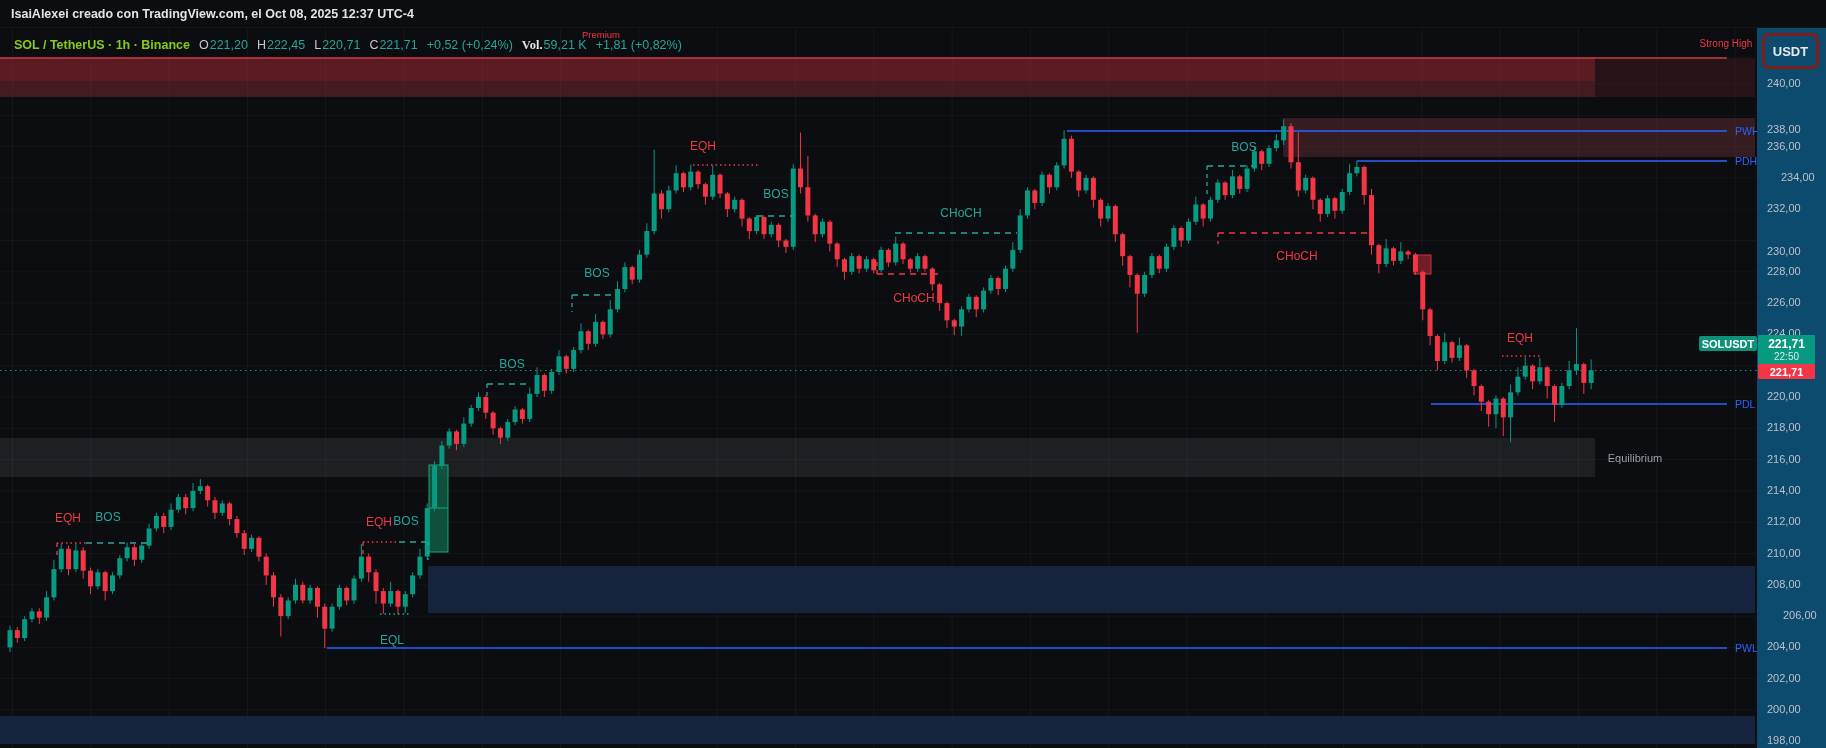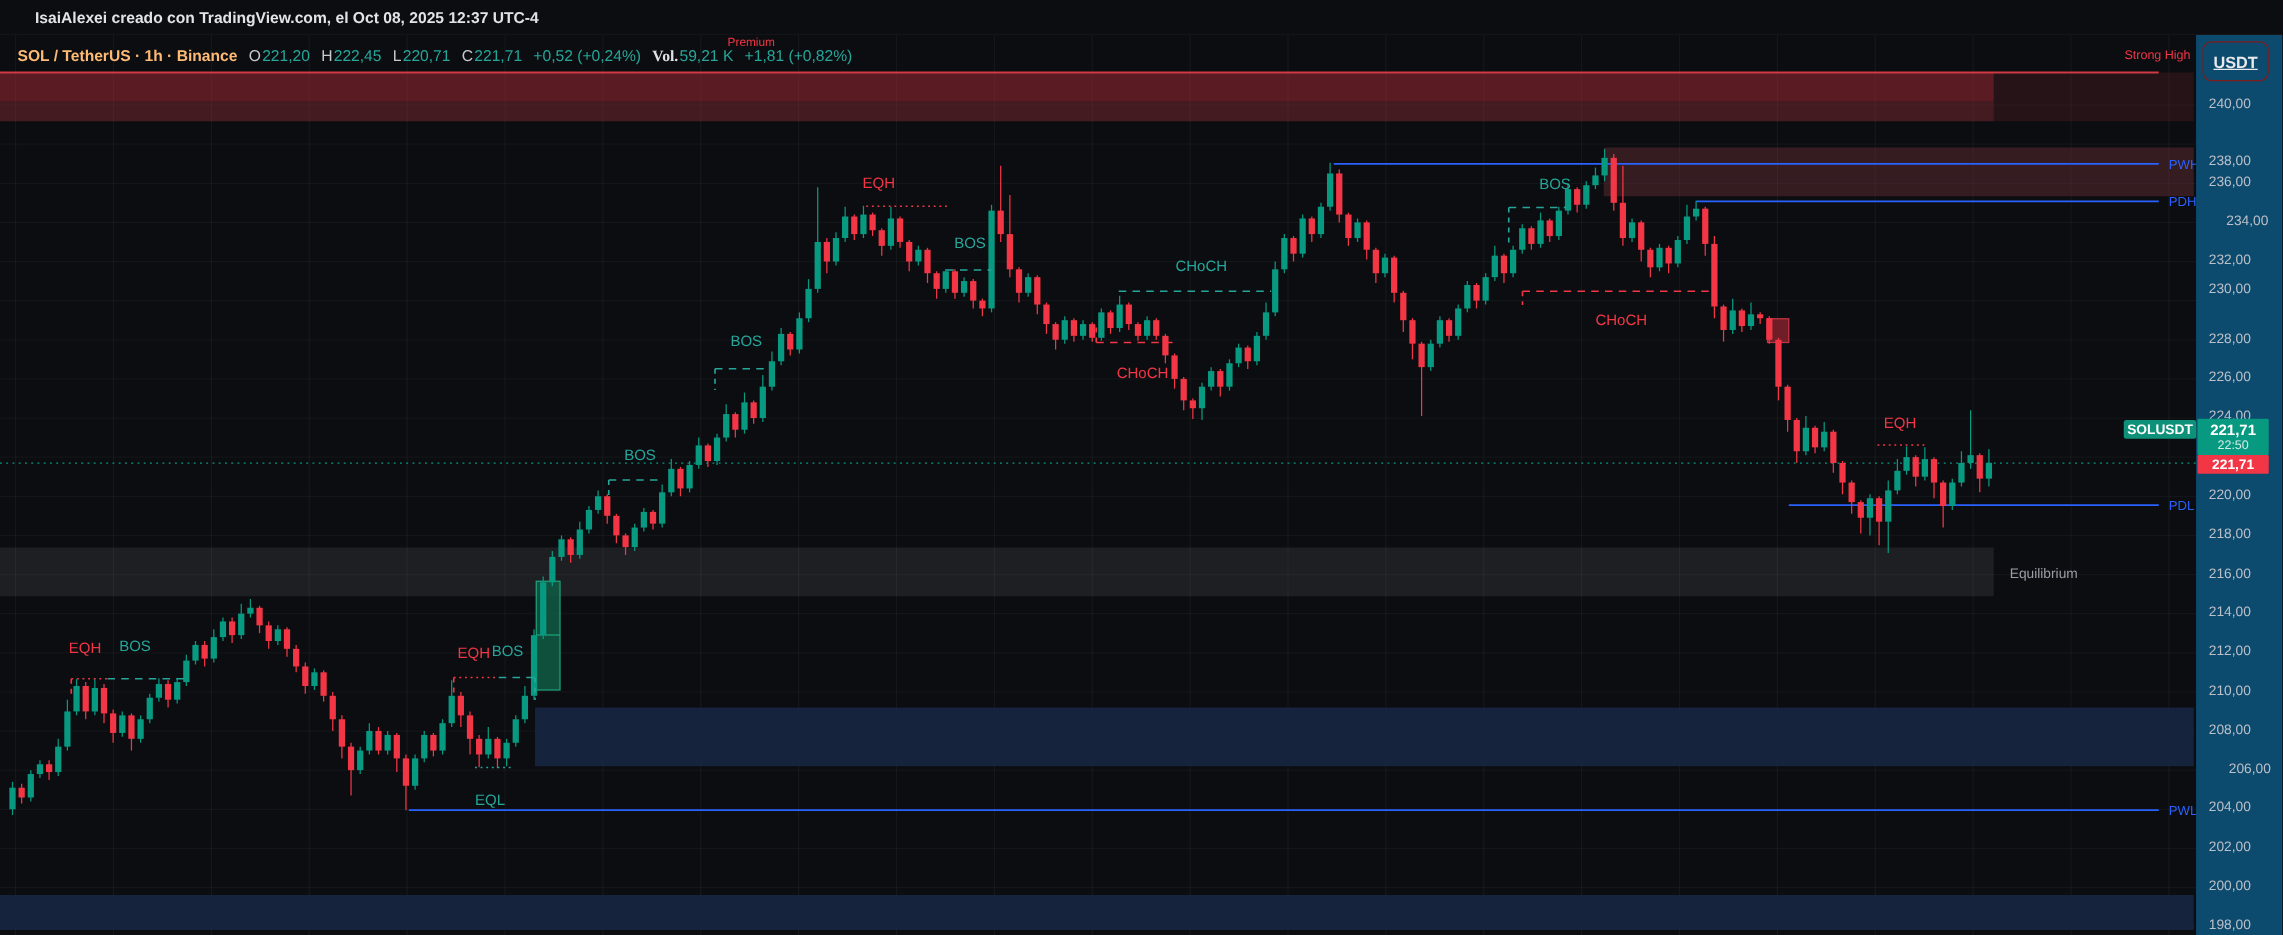--- a/index.html
+++ b/index.html
@@ -1,35 +1,35 @@
 <!DOCTYPE html>
 <html><head>
 <meta charset="utf-8">
 <style>
   html,body{margin:0;padding:0;background:#0c0d11;}
   .app{position:relative;width:1826px;height:748px;overflow:hidden;background:#0c0d11;
        font-family:"Liberation Sans",sans-serif;-webkit-font-smoothing:antialiased;}
   .attribution{position:absolute;left:0;top:0;width:100%;height:28px;line-height:28px;
-       padding-left:28px;font-size:12.5px;font-weight:bold;color:#e2e3e6;box-sizing:border-box;
+       padding-left:11px;font-size:12.5px;font-weight:bold;color:#e2e3e6;box-sizing:border-box;
        border-bottom:1px solid #141519;}
   #chart-svg{position:absolute;left:0;top:0;}
   .symbol-bar{position:absolute;left:14px;top:38px;display:flex;align-items:baseline;gap:9px;
        font-size:12.5px;color:#d9dce1;white-space:nowrap;z-index:5;}
-  .symbol-bar .ttl{font-weight:bold;color:#fdba74;}
+  .symbol-bar .ttl{font-weight:bold;color:#84cc16;}
   .symbol-bar .pair{display:flex;gap:1px;}
   .symbol-bar .lab{color:#c6c9cf;}
   .symbol-bar .val{color:#26a69a;}
   .symbol-bar .vol-lab{color:#dfe1e5;font-weight:bold;font-family:Liberation Serif, serif;}
   .premium{position:absolute;left:582px;top:29px;font-size:9.5px;color:#f23645;z-index:5;}
   .axis{position:absolute;left:1757px;top:28px;width:69px;height:720px;
        border-left:1px solid #0c4a6e;background:#0c4a6e;z-index:3;}
   .axis-label{position:absolute;left:9px;font-size:11px;color:#bcc0c8;}
-  .usdt-btn{position:absolute;left:1762px;top:33px;width:51px;height:30px;border:1px solid #7f1d1d;
+  .usdt-btn{position:absolute;left:1762px;top:33px;width:51px;height:30px;border:3px solid #7f1d1d;
        border-radius:7px;color:#e8e9ec;font-size:13px;font-weight:bold;display:flex;
-       align-items:center;justify-content:center;z-index:6;cursor:pointer;text-decoration:underline;}
+       align-items:center;justify-content:center;z-index:6;cursor:pointer;}
   .badge-symbol{position:absolute;left:1699px;top:336px;width:58px;height:15px;background:#0d9179;
        color:#fff;font-size:11px;font-weight:bold;display:flex;align-items:center;
        justify-content:center;border-radius:2px;z-index:7;}
   .badge-main{position:absolute;left:1758px;top:335px;width:57px;height:29px;background:#089981;
        color:#fff;display:flex;flex-direction:column;align-items:center;justify-content:center;
        z-index:7;border-radius:1px;}
   .badge-main .price{font-size:12px;font-weight:bold;line-height:13px;}
   .badge-main .countdown{font-size:10px;line-height:11px;color:rgba(255,255,255,.82);}
   .badge-secondary{position:absolute;left:1758px;top:364px;width:57px;height:15px;background:#f23645;
        color:#fff;font-size:11px;font-weight:bold;display:flex;align-items:center;
@@ -1058,21 +1058,21 @@
 
   <div class="premium">Premium</div>
 
   <div class="axis">
     <div id="axis-labels">
         <div class="axis-label" style="top: 49px;">240,00</div>
         <div class="axis-label" style="top: 95px;">238,00</div>
         <div class="axis-label" style="top: 111.6px;">236,00</div>
         <div class="axis-label" style="top: 142.9px; margin-left: 14px;">234,00</div>
         <div class="axis-label" style="top: 174.2px;">232,00</div>
-        <div class="axis-label" style="top: 197px;">230,00</div>
+        <div class="axis-label" style="top: 217px;">230,00</div>
         <div class="axis-label" style="top: 236.8px;">228,00</div>
         <div class="axis-label" style="top: 268.1px;">226,00</div>
         <div class="axis-label" style="top: 299.4px;">224,00</div>
         <div class="axis-label" style="top: 330.7px;">222,00</div>
         <div class="axis-label" style="top: 362px;">220,00</div>
         <div class="axis-label" style="top: 393.3px;">218,00</div>
         <div class="axis-label" style="top: 424.6px;">216,00</div>
         <div class="axis-label" style="top: 455.9px;">214,00</div>
         <div class="axis-label" style="top: 487.2px;">212,00</div>
         <div class="axis-label" style="top: 518.5px;">210,00</div>

